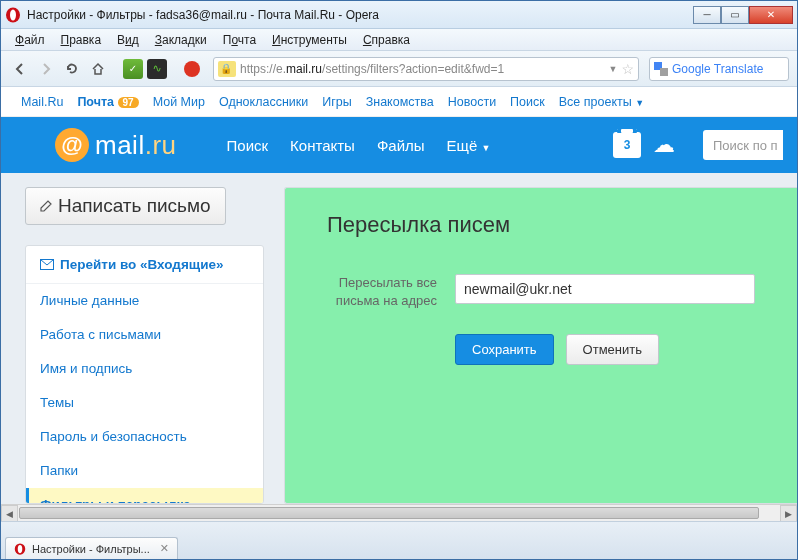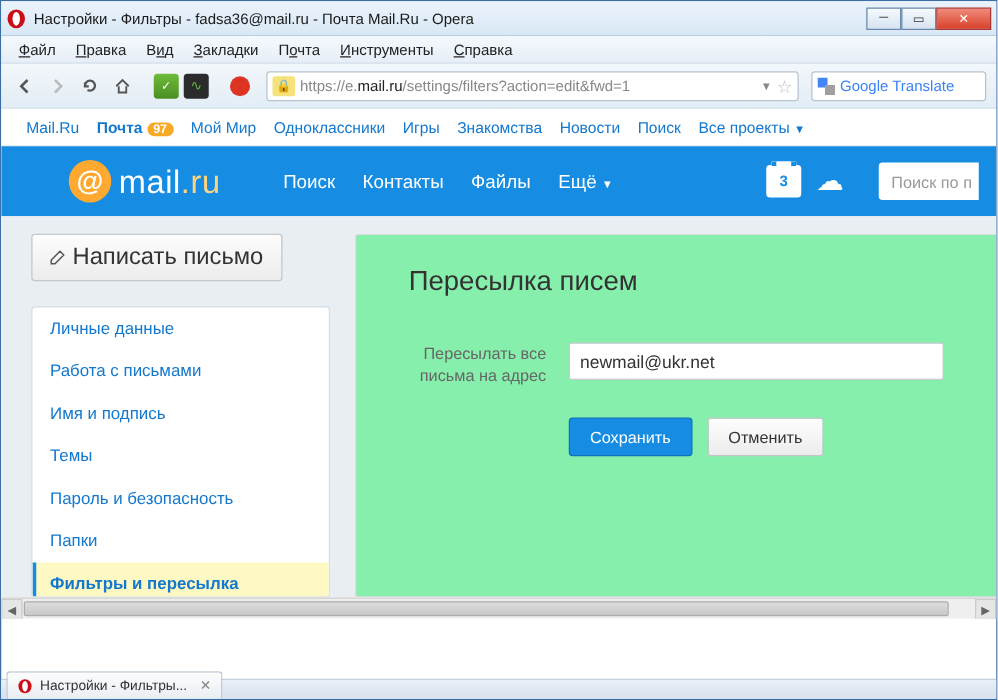--- a/index.html
+++ b/index.html
@@ -75,21 +75,21 @@
   .formbtns { margin-left:128px; margin-top:24px; display:flex; gap:12px; }
   .btn-primary { background:#168de2; color:#fff; border:1px solid #0f72ba; border-radius:3px; padding:7px 16px; font-size:13px; cursor:pointer; }
   .btn-default { background:linear-gradient(#fdfdfd,#ececec); color:#333; border:1px solid #c1c7cc; border-radius:3px; padding:7px 16px; font-size:13px; cursor:pointer; }
   
   
   .hscroll { height:17px; background:#efefef; border-top:1px solid #d0d0d0; position:relative; }
   .hscroll .thumb { position:absolute; left:18px; top:2px; height:12px; width:740px; background:linear-gradient(#dcdcdc,#c8c8c8); border:1px solid #aaa; border-radius:2px; }
   .hscroll .arr { position:absolute; top:0; width:17px; height:17px; background:#e6e6e6; display:flex;align-items:center;justify-content:center;font-size:9px;color:#666;border:1px solid #ccc; }
   .hscroll .arr.left{left:0;} .hscroll .arr.right{right:0;}
   
-  .tabbar { height:16px; background:linear-gradient(#e8eff6,#d6e2ee); border-top:1px solid #c2d0de; display:flex; align-items:flex-end; padding:0 4px;margin-top:48px; }
+  .tabbar { height:38px; background:linear-gradient(#e8eff6,#d6e2ee); border-top:1px solid #c2d0de; display:flex; align-items:flex-end; padding:0 4px; }
   .tab { max-width:190px; height:22px; background:linear-gradient(#fdfdfd,#e9eef3); border:1px solid #b3c1cf; border-bottom:none; border-radius:3px 3px 0 0; display:flex; align-items:center; padding:0 8px; gap:6px; font-size:11px; color:#333; }
   .tab .x { color:#888; font-size:11px; margin-left:4px; }
   .opera-mini { width:12px;height:12px; }
 </style>
 </head>
 <body>
 
 <div class="window">
 
   <div class="titlebar">
@@ -195,20 +195,27 @@
       <div class="leftcol">
         <div>
           <button class="compose-btn">
             <svg width="12" height="12" viewBox="0 0 12 12">
                 <path d="M1 11 L1 8 L8 1 L11 4 L4 11 Z M1 11 L4 11" stroke="#555" stroke-width="1.2" fill="none"></path>
               </svg>
             <span>Написать письмо</span>
           </button>
         </div>
         <div class="sidepanel">
+          <div class="item inbox">
+            <svg width="14" height="11" viewBox="0 0 14 11">
+                <rect x="0.5" y="0.5" width="13" height="10" fill="none" stroke="#1378ce"></rect>
+                <path d="M0.5 0.5 L7 6 L13.5 0.5" stroke="#1378ce" fill="none"></path>
+              </svg>
+            <span>Перейти во «Входящие»</span>
+          </div>
           <div class="item">Личные данные</div>
           <div class="item">Работа с письмами</div>
           <div class="item">Имя и подпись</div>
           <div class="item">Темы</div>
           <div class="item">Пароль и безопасность</div>
           <div class="item">Папки</div>
           <div class="item active">Фильтры и пересылка</div>
           <div class="item">SMS-уведомления</div>
 
         </div>

